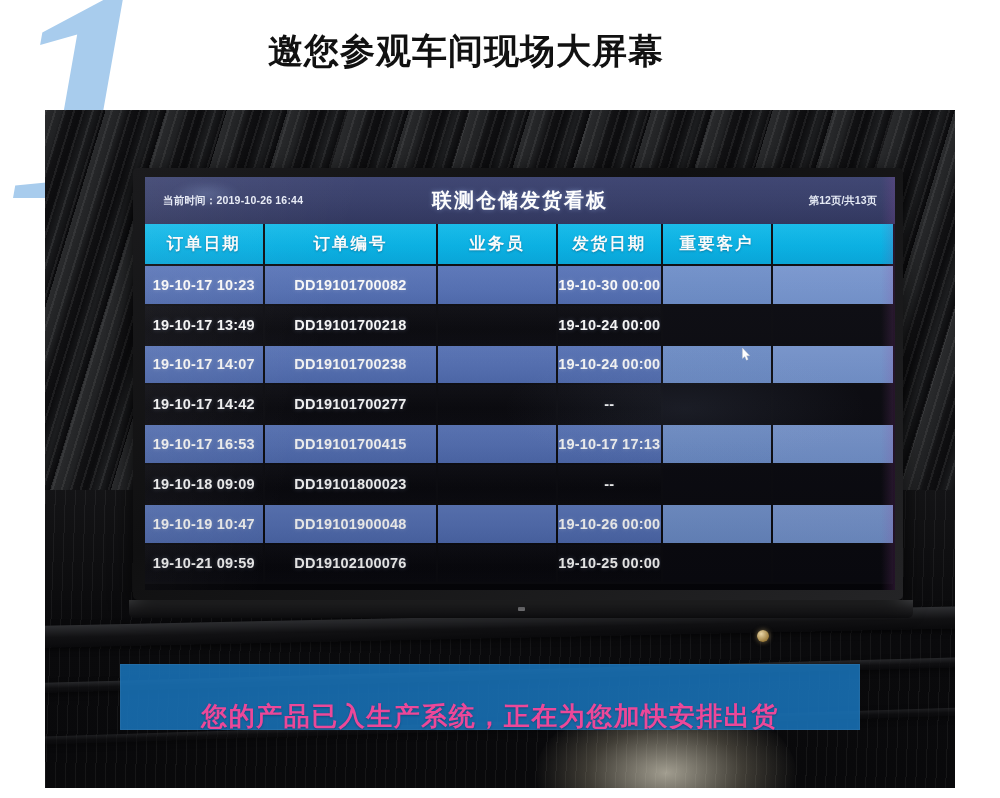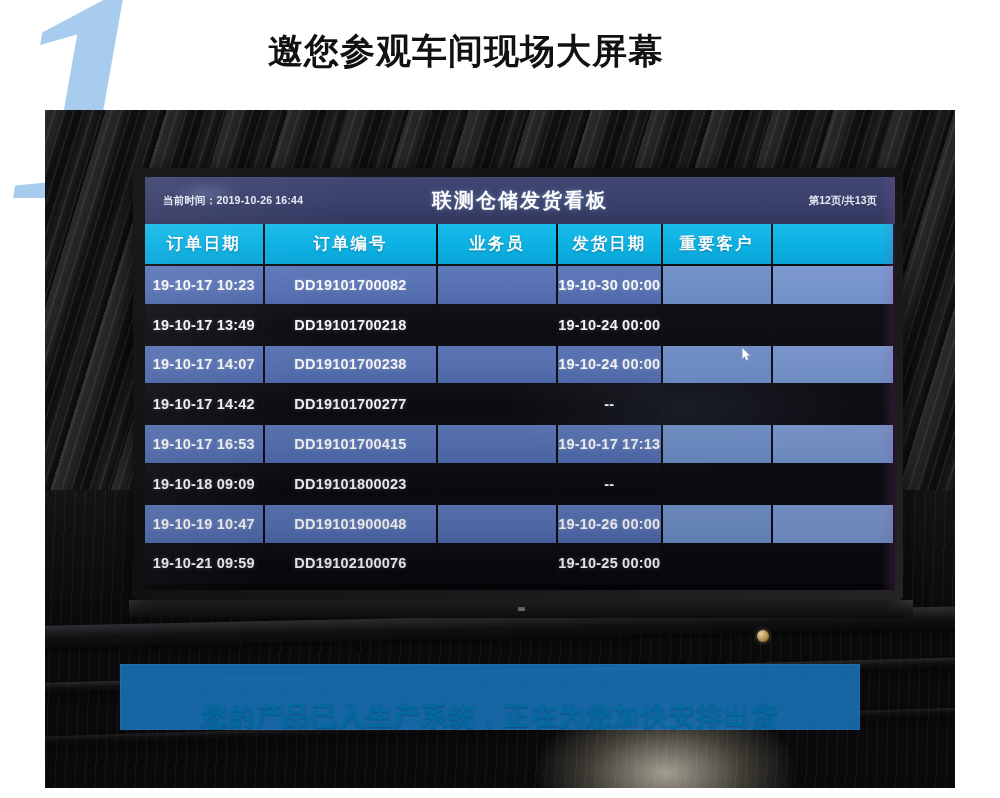--- a/index.html
+++ b/index.html
@@ -260,21 +260,21 @@
     left: 120px; top: 664px;
     width: 740px; height: 66px;
     background: rgba(24,112,180,0.90);
     z-index: 6;
     display: flex;
     align-items: center;
     justify-content: center;
     box-shadow: 0 0 0 1px rgba(255,255,255,0.05) inset;
   }
   .banner-text {
-    color: #0369a1;
+    color: #ec4899;
     font-size: 26px;
     font-weight: 700;
     letter-spacing: 1.5px;
     text-shadow: 0 1px 2px rgba(0,30,60,.35);
     margin-top: 38px;
   }
 </style>
 </head>
 <body>
 

